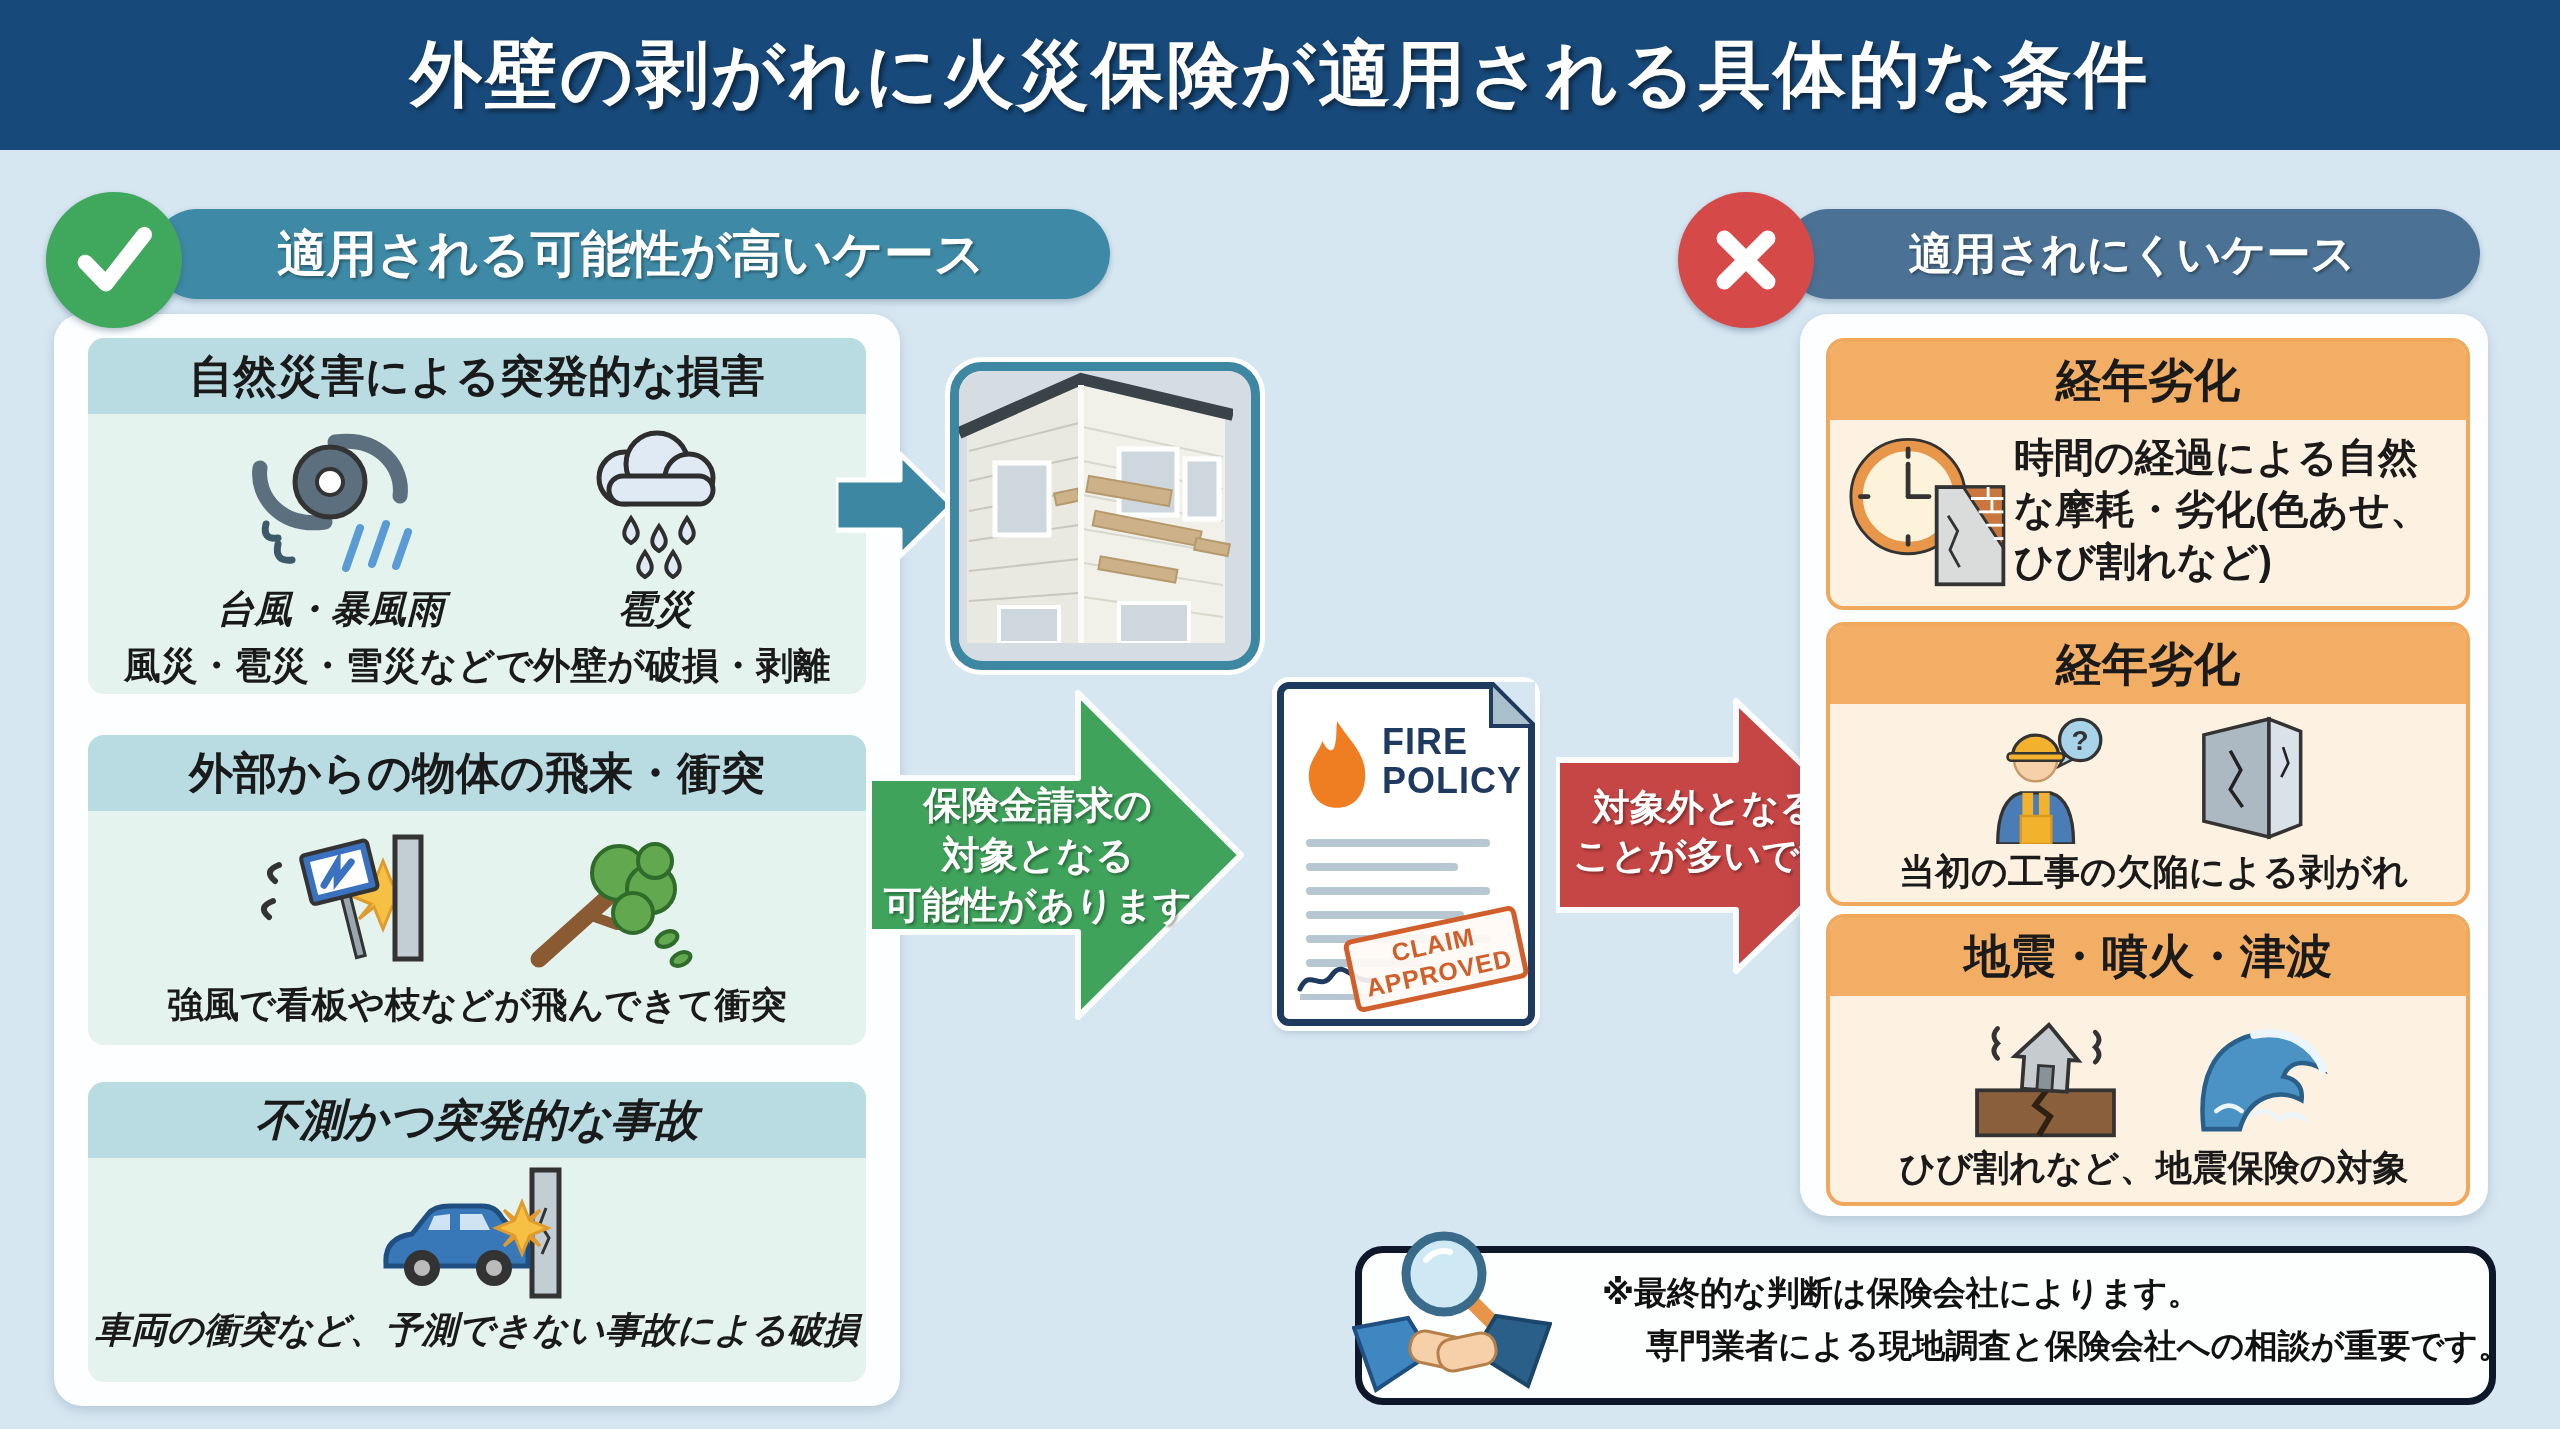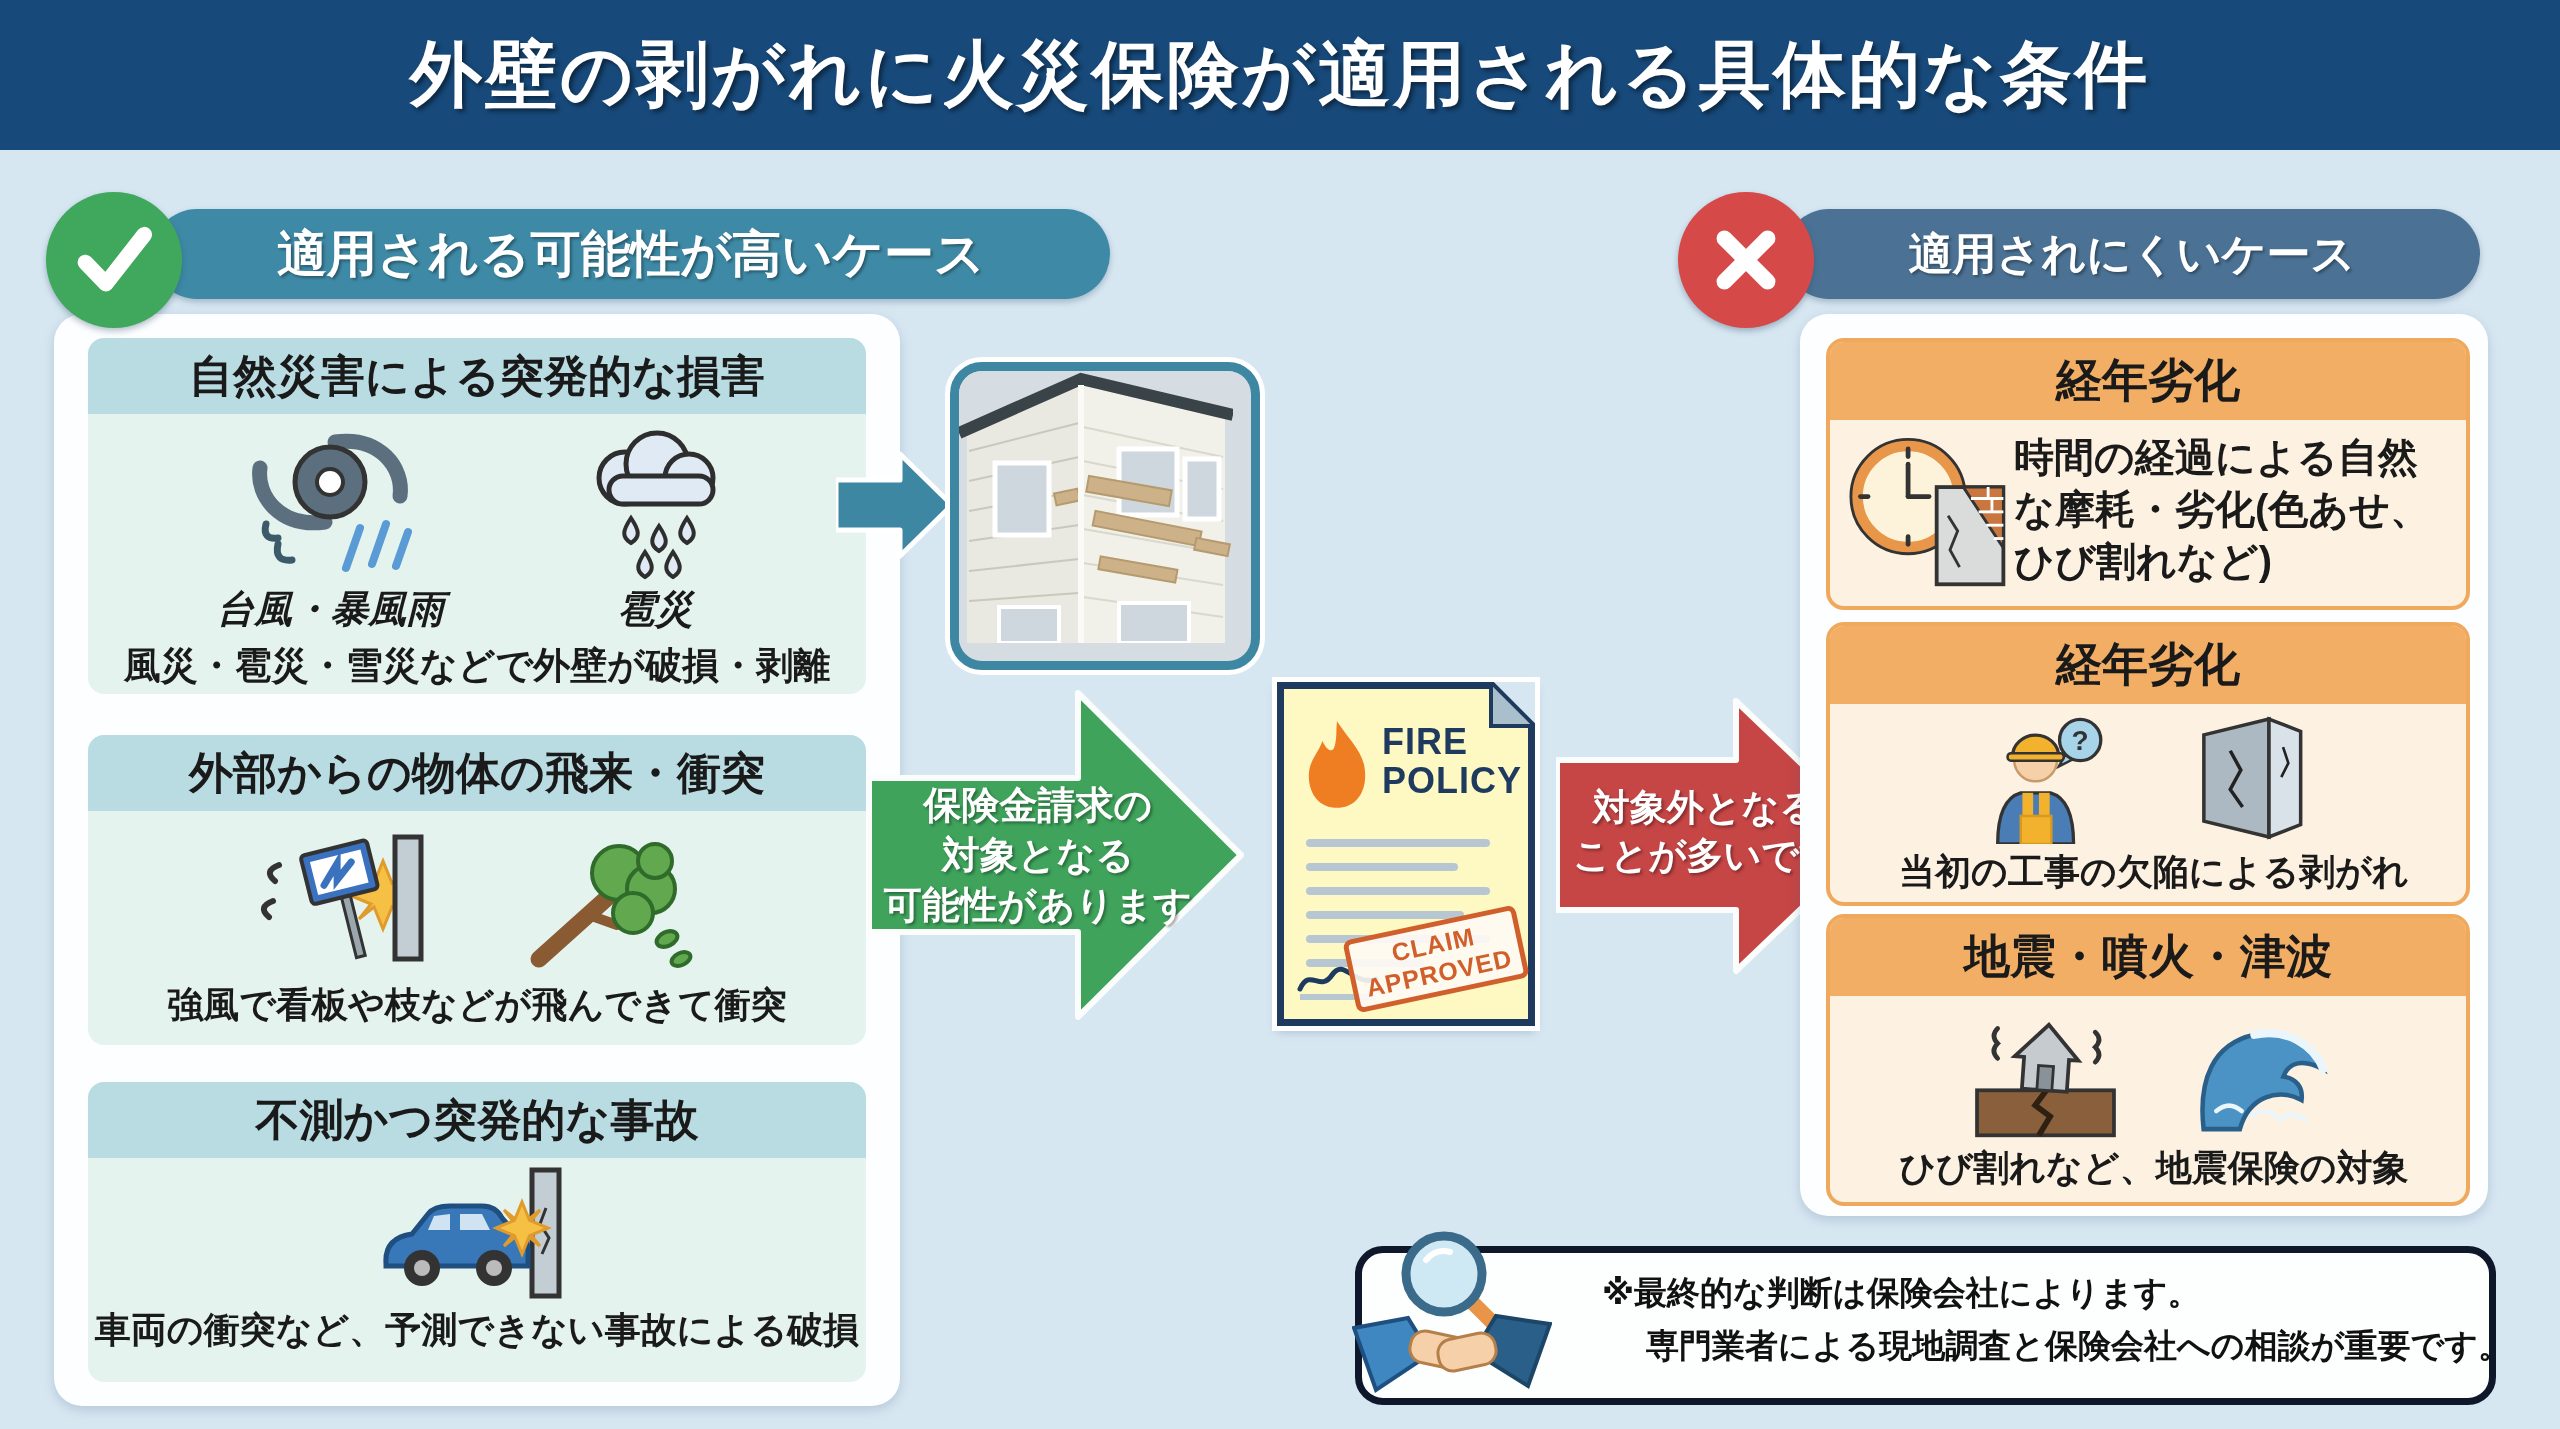--- a/index.html
+++ b/index.html
@@ -18,37 +18,37 @@
   .badge-x{left:1678px;top:192px;background:#d64949;}
   
   .panel{background:#fcfeff;border-radius:28px;box-shadow:0 4px 12px rgba(60,90,120,.22);}
   .panel-left{left:54px;top:314px;width:846px;height:1092px;}
   .panel-right{left:1800px;top:314px;width:688px;height:902px;}
   
   .lbox{left:88px;width:778px;border-radius:16px;overflow:hidden;background:#e4f3ee;}
   .lbox .hd{height:76px;background:#b9dce2;display:flex;align-items:center;justify-content:center;font-size:44px;font-weight:bold;color:#1a1a1a;}
   .lbox1{top:338px;height:356px;}
   .lbox2{top:735px;height:310px;}
-  .lbox3{top:1082px;height:300px;}
+  .lbox3{top:1082px;height:300px;font-style:italic;}
   .icon-row{display:flex;justify-content:space-evenly;align-items:flex-end;}
   .icon-col{display:flex;flex-direction:column;align-items:center;font-style:italic;}
   .icon-label{font-size:38px;font-weight:bold;color:#1a1a1a;margin-top:2px;}
   .caption{text-align:center;font-size:36px;font-weight:bold;color:#1a1a1a;white-space:nowrap;}
   .lbox1 .caption{font-size:37px;margin-top:6px;}
   .lbox2 .icon-row{margin-top:10px;justify-content:center;gap:70px;}
   .lbox2 .caption{margin-top:8px;}
   .lbox3 .icon-row{margin-top:8px;justify-content:center;}
   .lbox3 .caption{margin-top:6px;}
   
   .photo{left:950px;top:362px;width:292px;height:290px;border:9px solid #3d87a2;border-radius:32px;overflow:hidden;background:#d5dde2;box-shadow:0 0 0 5px #fff;}
   
   .arrow-text{color:#fff;font-weight:bold;text-align:center;text-shadow:2px 2px 3px rgba(0,0,0,.35);}
   .ga-text{left:872px;top:780px;width:332px;font-size:38px;line-height:1.32;}
   .ra-text{left:1560px;top:784px;width:290px;font-size:37px;line-height:1.3;}
-  .doc{left:1277px;top:682px;width:244px;height:330px;background:#fef9c3;border:7px solid #1e3a5f;border-radius:0;box-shadow:0 0 0 5px #fff,0 5px 10px rgba(50,80,110,.3);}
+  .doc{left:1277px;top:682px;width:244px;height:330px;background:#ffffff;border:7px solid #1e3a5f;border-radius:12px;box-shadow:0 0 0 5px #fff,0 5px 10px rgba(50,80,110,.3);}
   .doc-brand{position:absolute;left:98px;top:34px;color:#1e3a5f;font-size:36px;font-weight:bold;line-height:1.08;letter-spacing:1px;}
   .doc-lines{position:absolute;left:22px;top:150px;}
   .doc-lines div{height:8px;border-radius:4px;background:#b7c7d2;margin-bottom:16px;}
   .stamp{position:absolute;right:4px;bottom:24px;transform:rotate(-12deg);border:5px solid #d15f2c;border-radius:8px;color:#d15f2c;padding:3px 9px;font-size:25px;font-weight:bold;letter-spacing:1px;line-height:1.15;text-align:center;background:rgba(255,250,245,.9);}
   
   .rbox{left:1826px;width:636px;border:4px solid #f0a95c;border-radius:18px;overflow:hidden;background:#fdf2e1;}
   .rbox .hd{height:78px;background:#f1ae64;display:flex;align-items:center;justify-content:center;font-size:46px;font-weight:bold;color:#1a1a1a;}
   .rbox1{top:338px;height:264px;}
   .rbox2{top:622px;height:276px;}
   .rbox3{top:914px;height:284px;}

